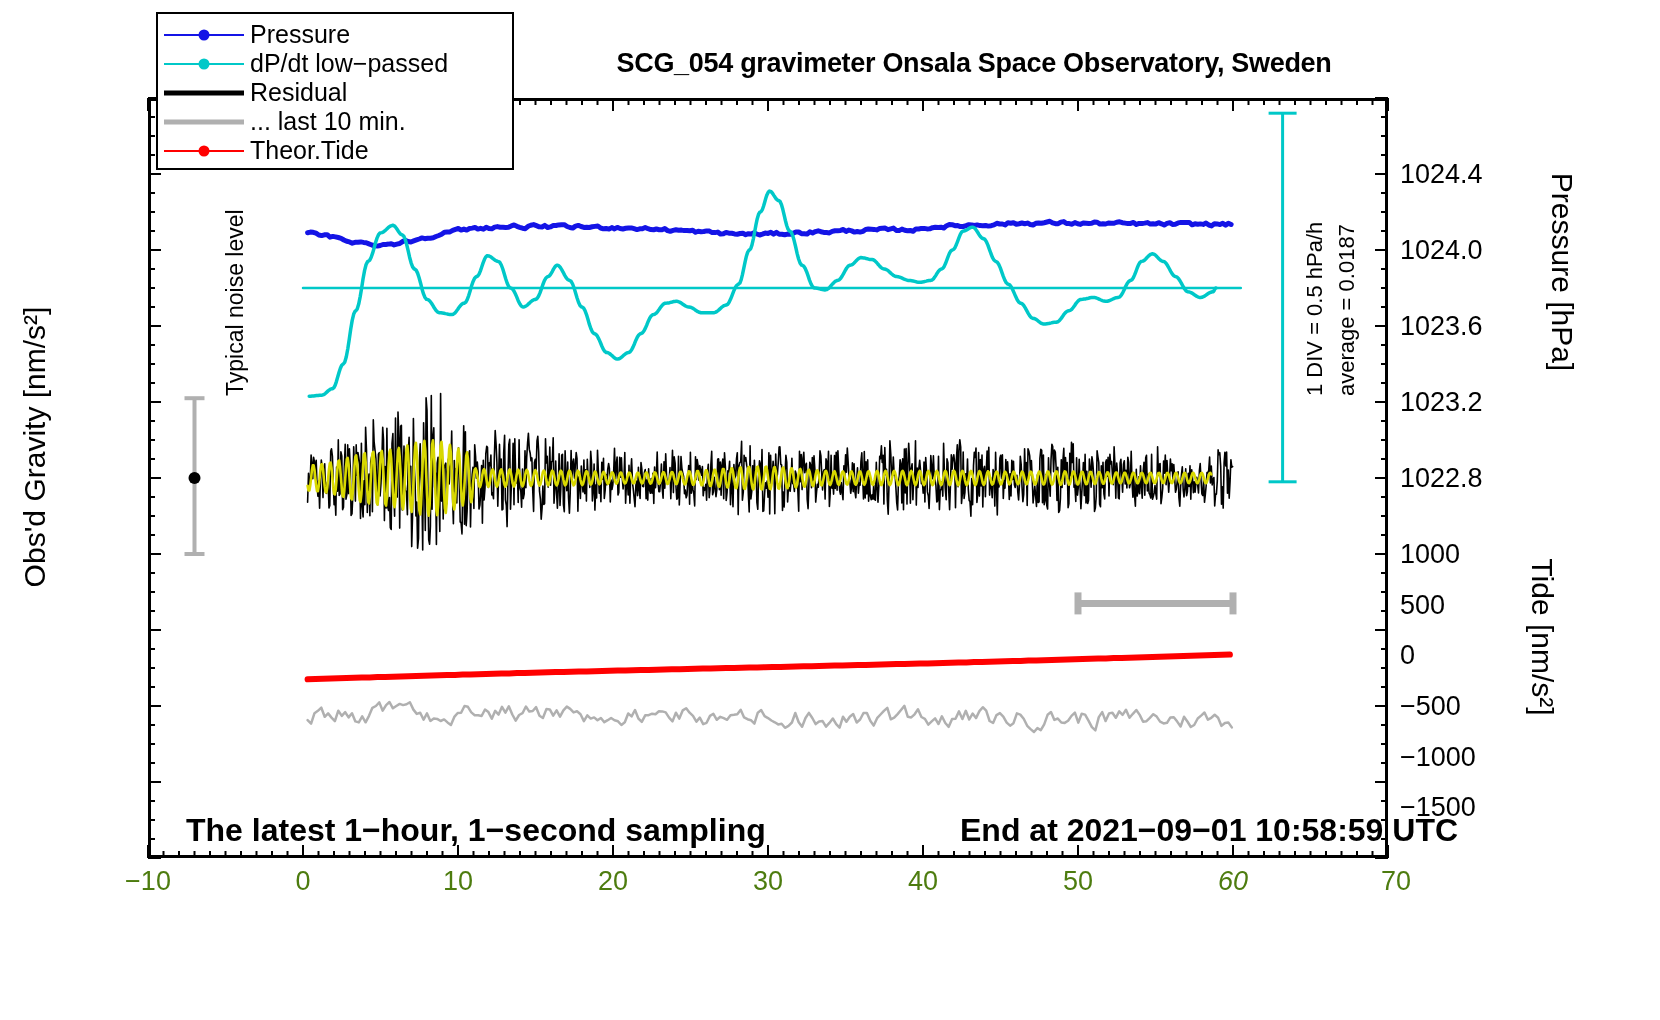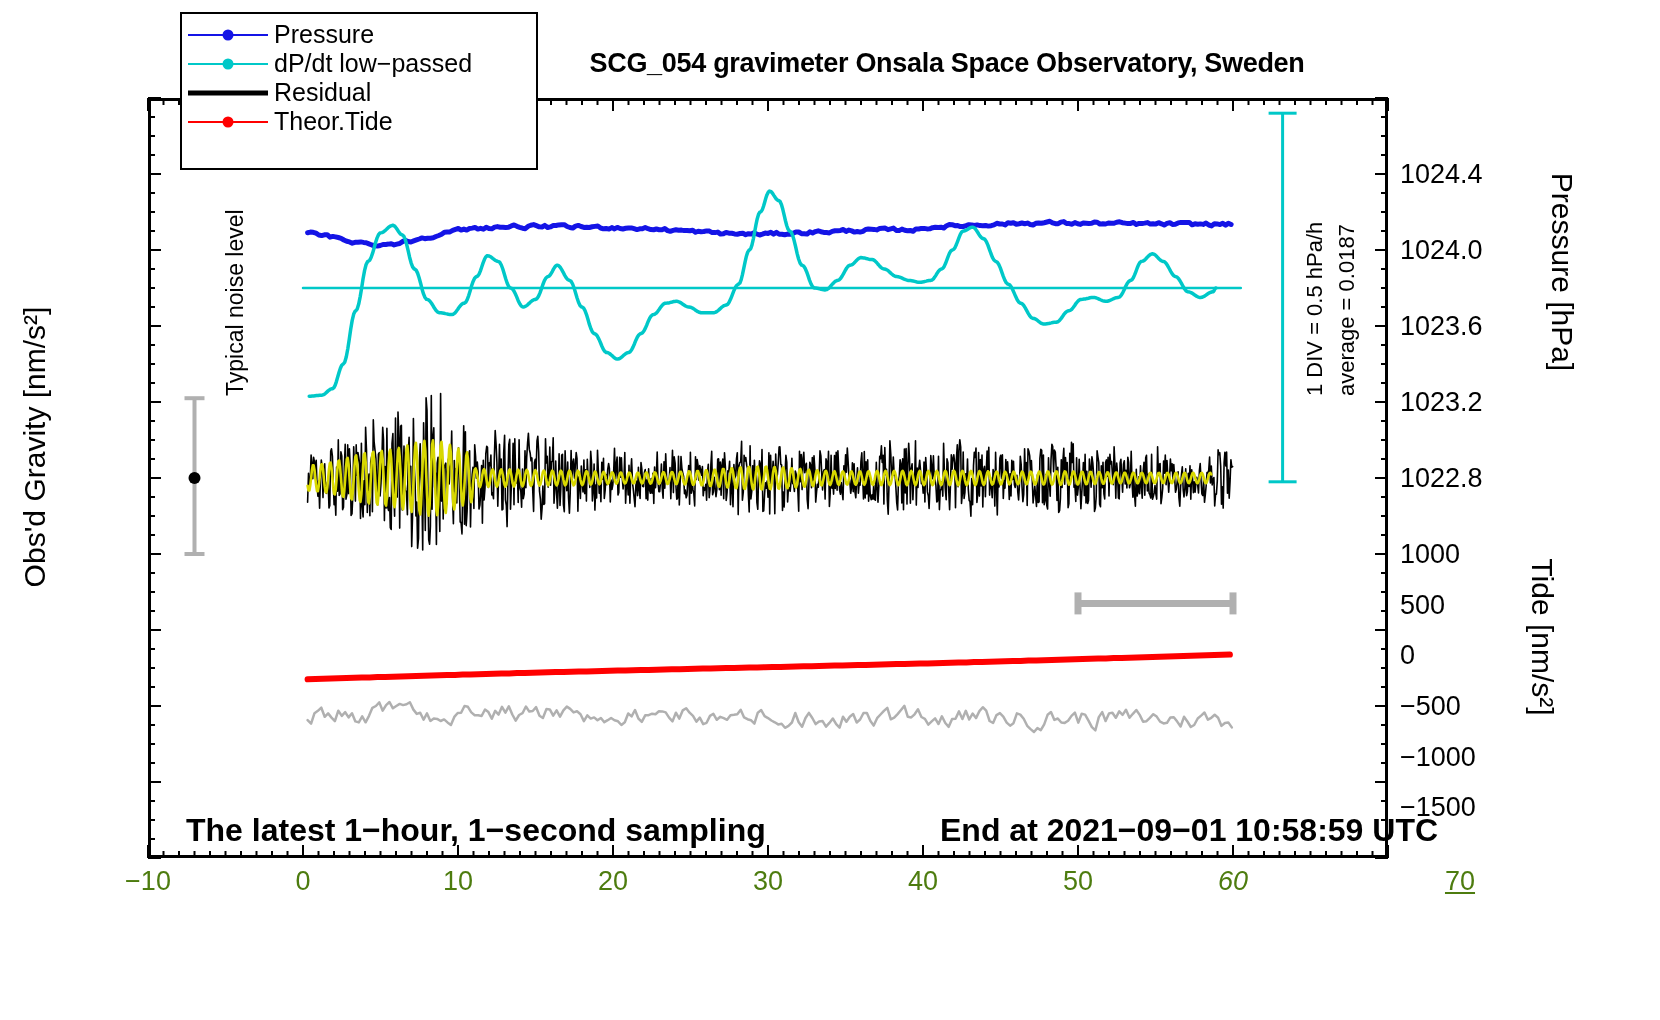--- a/index.html
+++ b/index.html
@@ -3,49 +3,49 @@
 <meta charset="utf-8">
 <style>
   html,body{margin:0;padding:0;background:#ffffff;}
   body{width:1660px;height:1020px;font-family:"Liberation Sans",sans-serif;overflow:hidden;}
   #root{position:relative;width:1660px;height:1020px;background:#fff;}
 
   .plot-frame{position:absolute;left:148px;top:98px;width:1240px;height:760px;
               border-left:3px solid #000;border-right:3px solid #000;
               border-top:3px solid #000;border-bottom:3px solid #000;box-sizing:border-box;}
 
-  .chart-title{position:absolute;left:447px;top:48px;width:1000px;text-align:center;
+  .chart-title{position:absolute;left:474px;top:48px;width:1000px;text-align:center;
                font-size:27px;font-weight:bold;color:#000;letter-spacing:-0.3px;}
   #ylabels-left{position:absolute;left:0px;top:0;width:138px;height:1020px;}
   .xtick{position:absolute;top:0;font-size:27px;color:#4d7c0f;transform:translateX(-50%);white-space:nowrap;}
   #xlabels{position:absolute;left:0;top:866px;width:1660px;height:40px;}
   .rtick{position:absolute;left:0;font-size:27px;color:#000;transform:translateY(-50%);white-space:nowrap;}
   #ylabels-right{position:absolute;left:1400px;top:0;width:180px;height:1020px;}
 
   .axis-title{position:absolute;font-size:30px;color:#000;white-space:nowrap;}
   #ytitle-left{left:-185px;top:430px;width:440px;text-align:center;transform:rotate(-90deg);}
   #xtitle{left:148px;top:905px;width:1240px;text-align:center;}
   #ytitle-p{left:1392px;top:255px;width:340px;text-align:center;transform:rotate(90deg);}
   #ytitle-t{left:1392px;top:620px;width:300px;text-align:center;transform:rotate(90deg);}
 
   
   .legend{position:absolute;left:156px;top:12px;width:358px;height:158px;
           background:#fff;border:2px solid #000;box-sizing:border-box;
-          padding:6px 0 0 0;z-index:40;margin-left:24px;}
+          padding:6px 0 0 0;z-index:40;}
   .legend-row{display:flex;align-items:center;height:29px;}
   .legend-swatch{width:92px;height:29px;position:relative;flex:0 0 92px;}
   .legend-swatch .ln{position:absolute;left:6px;right:6px;top:50%;transform:translateY(-50%);}
   .legend-swatch .dot{position:absolute;left:50%;top:50%;width:11px;height:11px;
                       border-radius:50%;transform:translate(-50%,-50%);}
   .legend-label{font-size:25px;color:#000;white-space:nowrap;}
 
   
   .note{position:absolute;font-size:32px;font-weight:bold;color:#000;white-space:nowrap;}
   #note-left{left:186px;top:812px;}
-  #note-right{left:940px;top:812px;}
+  #note-right{left:960px;top:812px;}
 
   .rot-note{position:absolute;font-size:22px;color:#000;white-space:nowrap;
             transform:rotate(-90deg);transform-origin:left top;}
 
   #noise-label{position:absolute;left:222px;top:396px;font-size:23px;color:#000;
                white-space:nowrap;transform:rotate(-90deg);transform-origin:left top;}
 
   svg.overlay{position:absolute;left:0;top:0;width:1660px;height:1020px;pointer-events:none;}
 </style>
 </head>
@@ -60,21 +60,21 @@
   <div id="ylabels-left"></div>
   <div id="xlabels">
       <div class="xtick" style="left: 148px;">−10</div>
       <div class="xtick" style="left: 303px;">0</div>
       <div class="xtick" style="left: 458px;">10</div>
       <div class="xtick" style="left: 613px;">20</div>
       <div class="xtick" style="left: 768px;">30</div>
       <div class="xtick" style="left: 923px;">40</div>
       <div class="xtick" style="left: 1078px;">50</div>
       <div class="xtick" style="left: 1233px; font-style: italic;">60</div>
-      <div class="xtick" style="left: 1460px; text-decoration: underline;">70</div>
+      <div class="xtick" style="left: 1396px;">70</div>
     </div>
   <div id="ylabels-right">
       <div class="rtick" style="top: 174px; text-align: center;">1024.4</div>
       <div class="rtick" style="top: 250px;">1024.0</div>
       <div class="rtick" style="top: 326px;">1023.6</div>
       <div class="rtick" style="top: 402px;">1023.2</div>
       <div class="rtick" style="top: 478px;">1022.8</div>
       <div class="rtick" style="top: 554px;">1000</div>
       <div class="rtick" style="top: 604.54px;">500</div>
       <div class="rtick" style="top: 655.46px;">0</div>
@@ -100,20 +100,26 @@
           <div class="ln" style="border-top: 2px solid rgb(0, 200, 200);"></div>
           <div class="dot" style="background: rgb(0, 200, 200);"></div>
         </div>
         <span class="legend-label">dP/dt low−passed</span>
       </div>
       <div class="legend-row">
         <div class="legend-swatch">
           <div class="ln" style="border-top: 5px solid rgb(0, 0, 0);"></div>
         </div>
         <span class="legend-label">Residual</span>
+      </div>
+      <div class="legend-row">
+        <div class="legend-swatch">
+          <div class="ln" style="border-top: 5px solid rgb(176, 176, 176);"></div>
+        </div>
+        <span class="legend-label">... last 10 min.</span>
       </div>
       <div class="legend-row">
         <div class="legend-swatch">
           <div class="ln" style="border-top: 2px solid rgb(255, 0, 0);"></div>
           <div class="dot" style="background: rgb(255, 0, 0);"></div>
         </div>
         <span class="legend-label">Theor.Tide</span>
       </div>
     </div>
 

